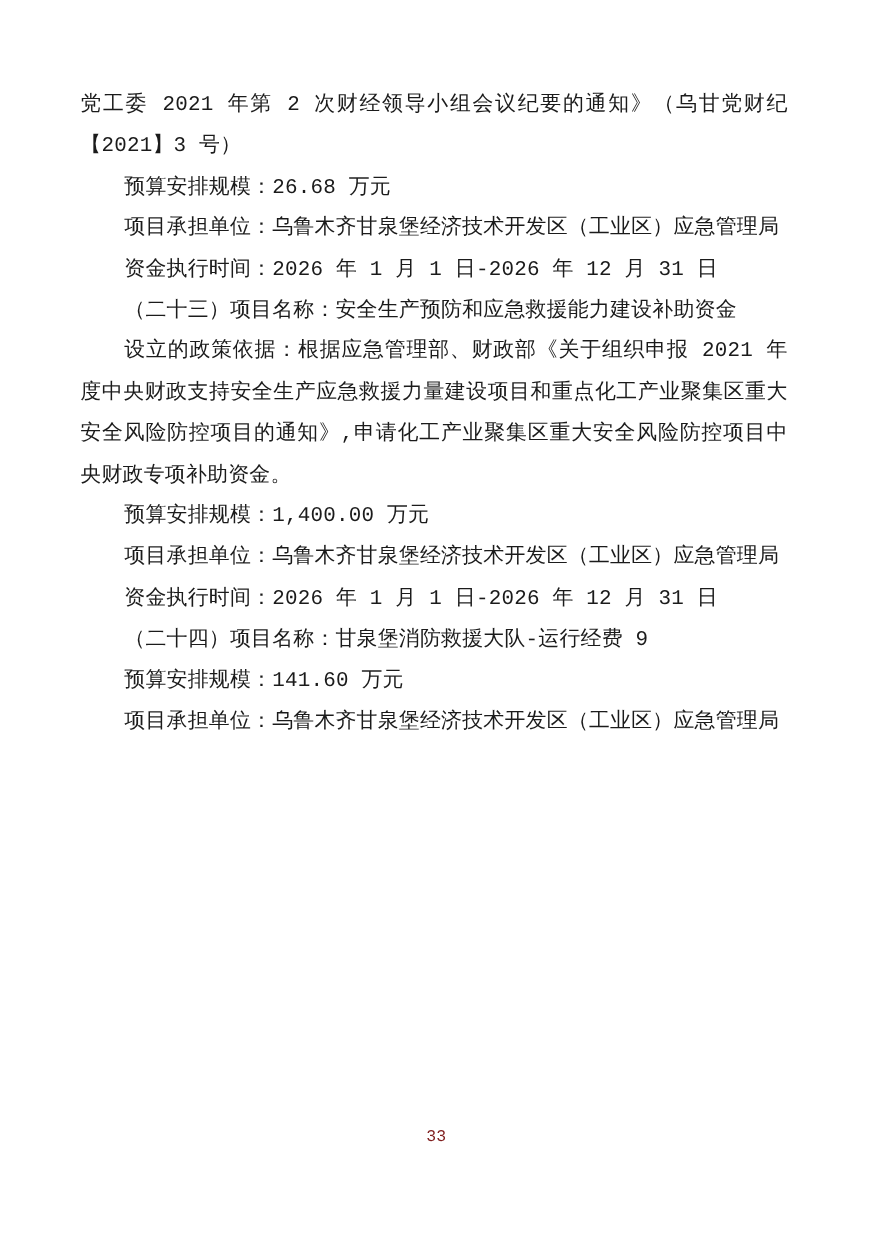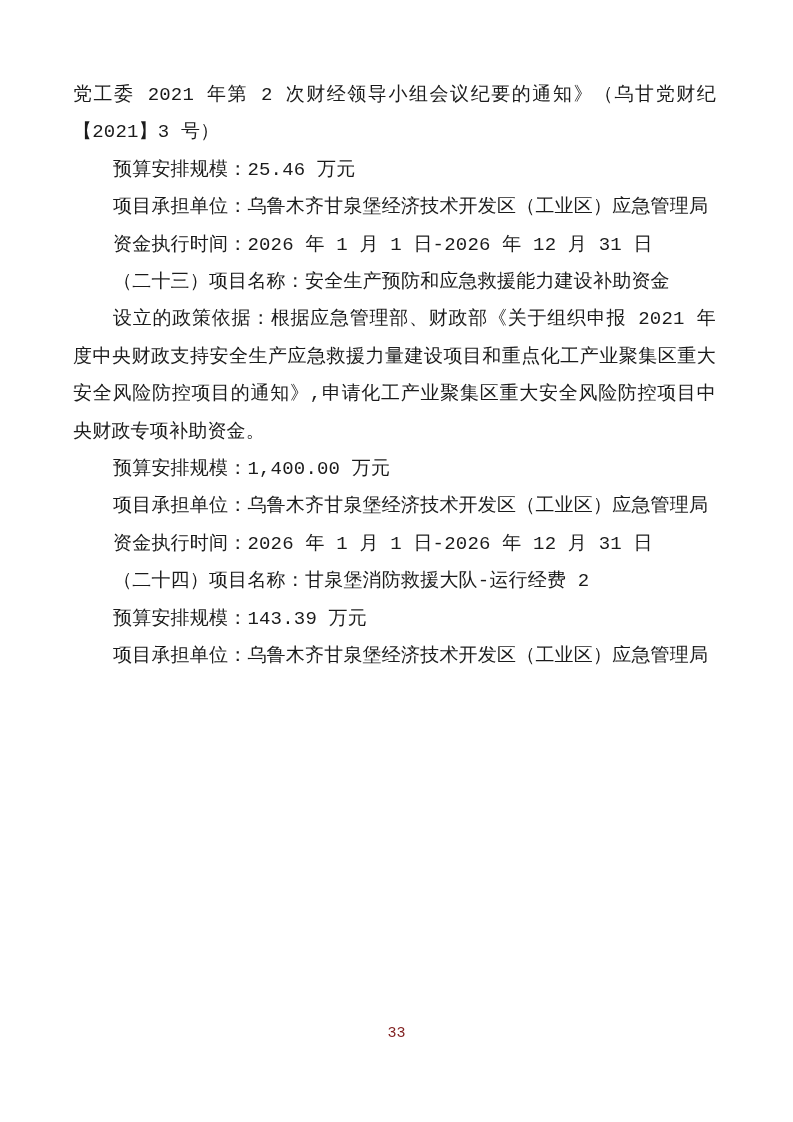--- a/index.html
+++ b/index.html
@@ -45,26 +45,26 @@
     line-height: 20px;
     color: #7f1d1d;
   }
 </style>
 </head>
 <body>
 
 <div class="page">
   <div class="content">
     <p class="para">党工委 2021 年第 2 次财经领导小组会议纪要的通知》（乌甘党财纪【2021】3 号）</p>
-    <p class="para indent">预算安排规模：25.46 万元</p>
+    <p class="para indent">预算安排规模：26.68 万元</p>
     <p class="para indent">项目承担单位：乌鲁木齐甘泉堡经济技术开发区（工业区）应急管理局</p>
     <p class="para indent">资金执行时间：2026 年 1 月 1 日-2026 年 12 月 31 日</p>
     <p class="para indent">（二十三）项目名称：安全生产预防和应急救援能力建设补助资金</p>
     <p class="para indent">设立的政策依据：根据应急管理部、财政部《关于组织申报 2021 年度中央财政支持安全生产应急救援力量建设项目和重点化工产业聚集区重大安全风险防控项目的通知》,申请化工产业聚集区重大安全风险防控项目中央财政专项补助资金。</p>
     <p class="para indent">预算安排规模：1,400.00 万元</p>
     <p class="para indent">项目承担单位：乌鲁木齐甘泉堡经济技术开发区（工业区）应急管理局</p>
     <p class="para indent">资金执行时间：2026 年 1 月 1 日-2026 年 12 月 31 日</p>
-    <p class="para indent">（二十四）项目名称：甘泉堡消防救援大队-运行经费 2</p>
-    <p class="para indent">预算安排规模：143.39 万元</p>
+    <p class="para indent">（二十四）项目名称：甘泉堡消防救援大队-运行经费 9</p>
+    <p class="para indent">预算安排规模：141.60 万元</p>
     <p class="para indent">项目承担单位：乌鲁木齐甘泉堡经济技术开发区（工业区）应急管理局</p>
   </div>
   <div class="footer">33</div>
 </div>
 
 </body></html>

